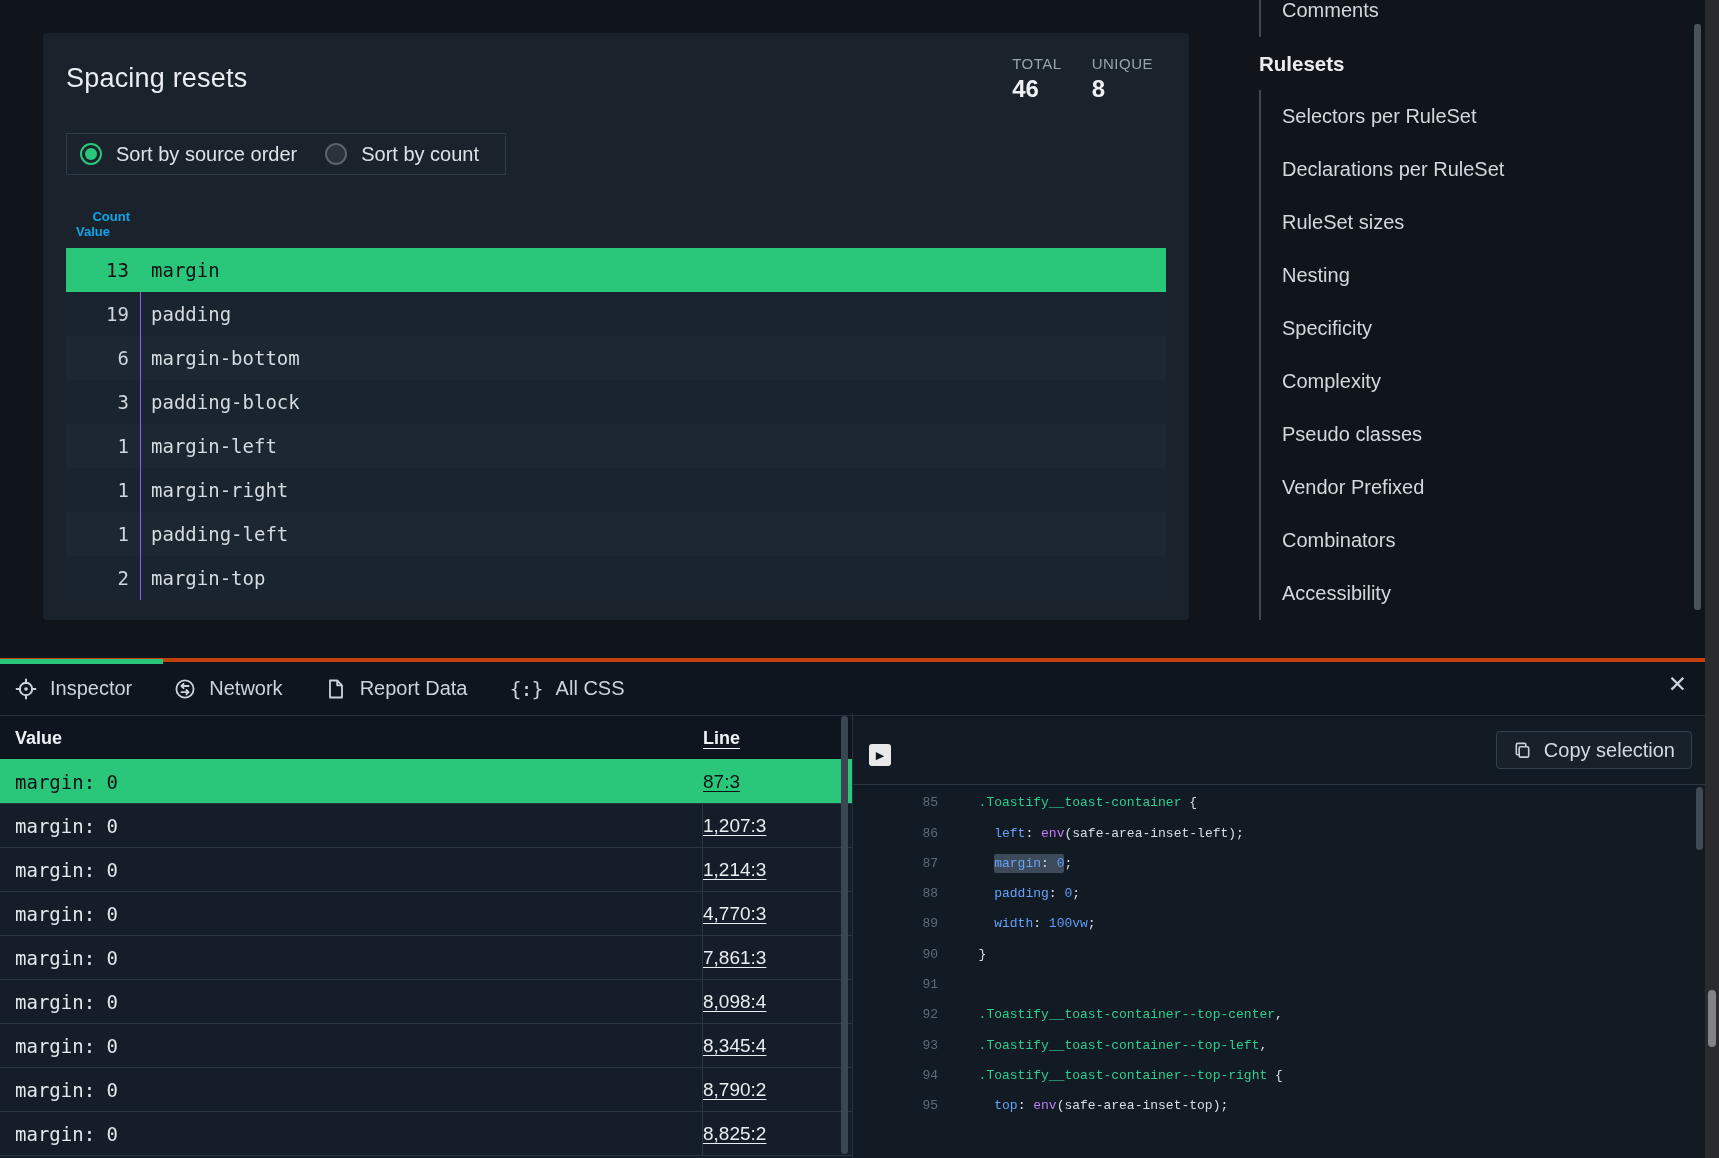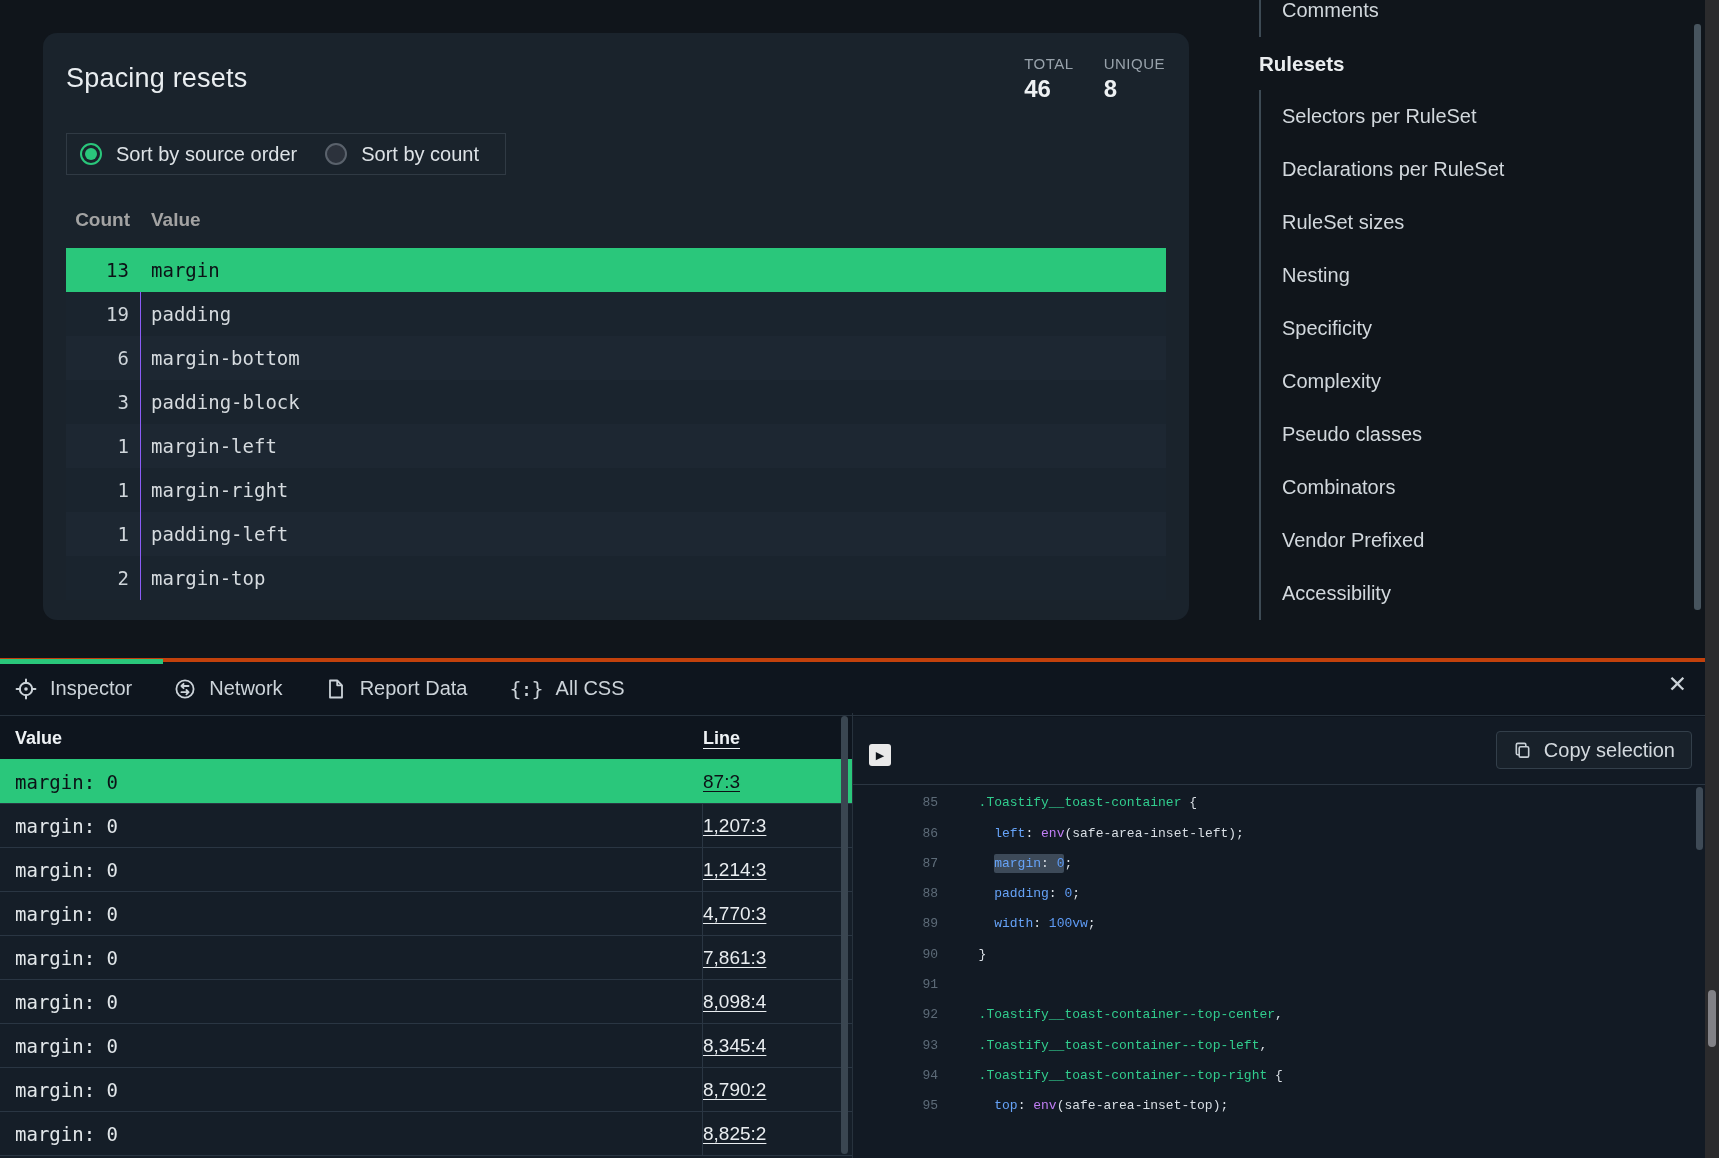--- a/index.html
+++ b/index.html
@@ -2,35 +2,35 @@
 <html><head>
 <meta charset="utf-8">
 <style>
   html,body{margin:0;padding:0;}
   body{width:1719px;height:1158px;background:#10151b;overflow:hidden;position:relative;
        font-family:"Liberation Sans",sans-serif;-webkit-font-smoothing:antialiased;}
   .stage{position:absolute;inset:0;width:1719px;height:1158px;}
   .mono{font-family:"DejaVu Sans Mono",monospace;}
 
   
-  .card{position:absolute;left:43px;top:33px;width:1146px;height:587px;background:#1a232c;border-radius:14px;}
+  .card{position:absolute;left:43px;top:33px;width:1146px;height:587px;background:#1a232c;border-radius:4px;}
   .card-title{position:absolute;left:23px;top:30px;margin:0;font-size:27px;font-weight:500;color:#e9edf0;letter-spacing:.2px;}
-  .stats{position:absolute;right:24px;top:22px;display:flex;gap:30px;text-align:left;}
+  .stats{position:absolute;right:36px;top:22px;display:flex;gap:30px;text-align:left;}
   .stat-label{font-size:15px;color:#98a2ab;letter-spacing:.5px;}
   .stat-value{font-size:24px;font-weight:700;color:#eef1f3;margin-top:3px;}
 
   .radio-group{position:absolute;left:23px;top:100px;width:440px;height:42px;border:1px solid #303a44;
                box-sizing:border-box;display:flex;align-items:center;gap:28px;padding:0 13px;}
   .radio-option{display:flex;align-items:center;gap:14px;font-size:20px;color:#dde2e6;cursor:pointer;}
   .radio-dot{width:18px;height:18px;border-radius:50%;position:relative;flex:none;}
   .radio-dot.sel{border:2px solid #2ac77b;}
   .radio-dot.sel::after{content:"";position:absolute;left:3px;top:3px;width:12px;height:12px;border-radius:50%;background:#2ac77b;}
   .radio-dot.unsel{border:2px solid #5a626c;background:#2c323c;}
 
-  .ct-header{position:absolute;left:23px;top:176px;width:1100px;display:flex;font-size:19px;font-weight:700;color:#a3a3a3;}
+  .ct-header{position:absolute;left:23px;top:176px;width:1100px;display:flex;font-size:13px;font-weight:700;color:#0ea5e9;flex-direction:column;}
   .ct-header .hc{width:75px;text-align:right;padding-right:11px;box-sizing:border-box;}
   .ct-header .hv{padding-left:10px;}
   .ct-rows{position:absolute;left:23px;top:215px;width:1100px;}
   .ct-row{display:flex;align-items:center;height:44px;font-size:19px;}
   .ct-row:nth-child(odd){background:#1d2732;}
   .ct-row:nth-child(even){background:#1a242e;}
   .ct-row.hl{background:#2ac77b;}
   .ct-count{width:75px;text-align:right;padding-right:11px;box-sizing:border-box;color:#cfd5da;
             border-right:1px solid #8b5cf6;align-self:stretch;display:flex;align-items:center;justify-content:flex-end;}
   .ct-value{padding-left:10px;color:#d6dbdf;}
@@ -175,22 +175,22 @@
       <div class="sb-group">
         <div class="sb-item">Selectors per RuleSet</div>
         <div class="sb-item">Declarations per RuleSet</div>
         <div class="sb-item">RuleSet sizes</div>
         <div class="sb-item">Nesting</div>
       </div>
       <div class="sb-group">
         <div class="sb-item">Specificity</div>
         <div class="sb-item">Complexity</div>
         <div class="sb-item">Pseudo classes</div>
+        <div class="sb-item">Vendor Prefixed</div>
         <div class="sb-item">Combinators</div>
-        <div class="sb-item">Vendor Prefixed</div>
         <div class="sb-item">Accessibility</div>
       </div>
     </nav>
   <div class="sb-scrollthumb"></div>
 
   <section class="panel">
     <div class="tab-indicator"></div>
     <div class="tabbar" id="tabbar">
       <button class="tab active">
           <span class="ticon">

